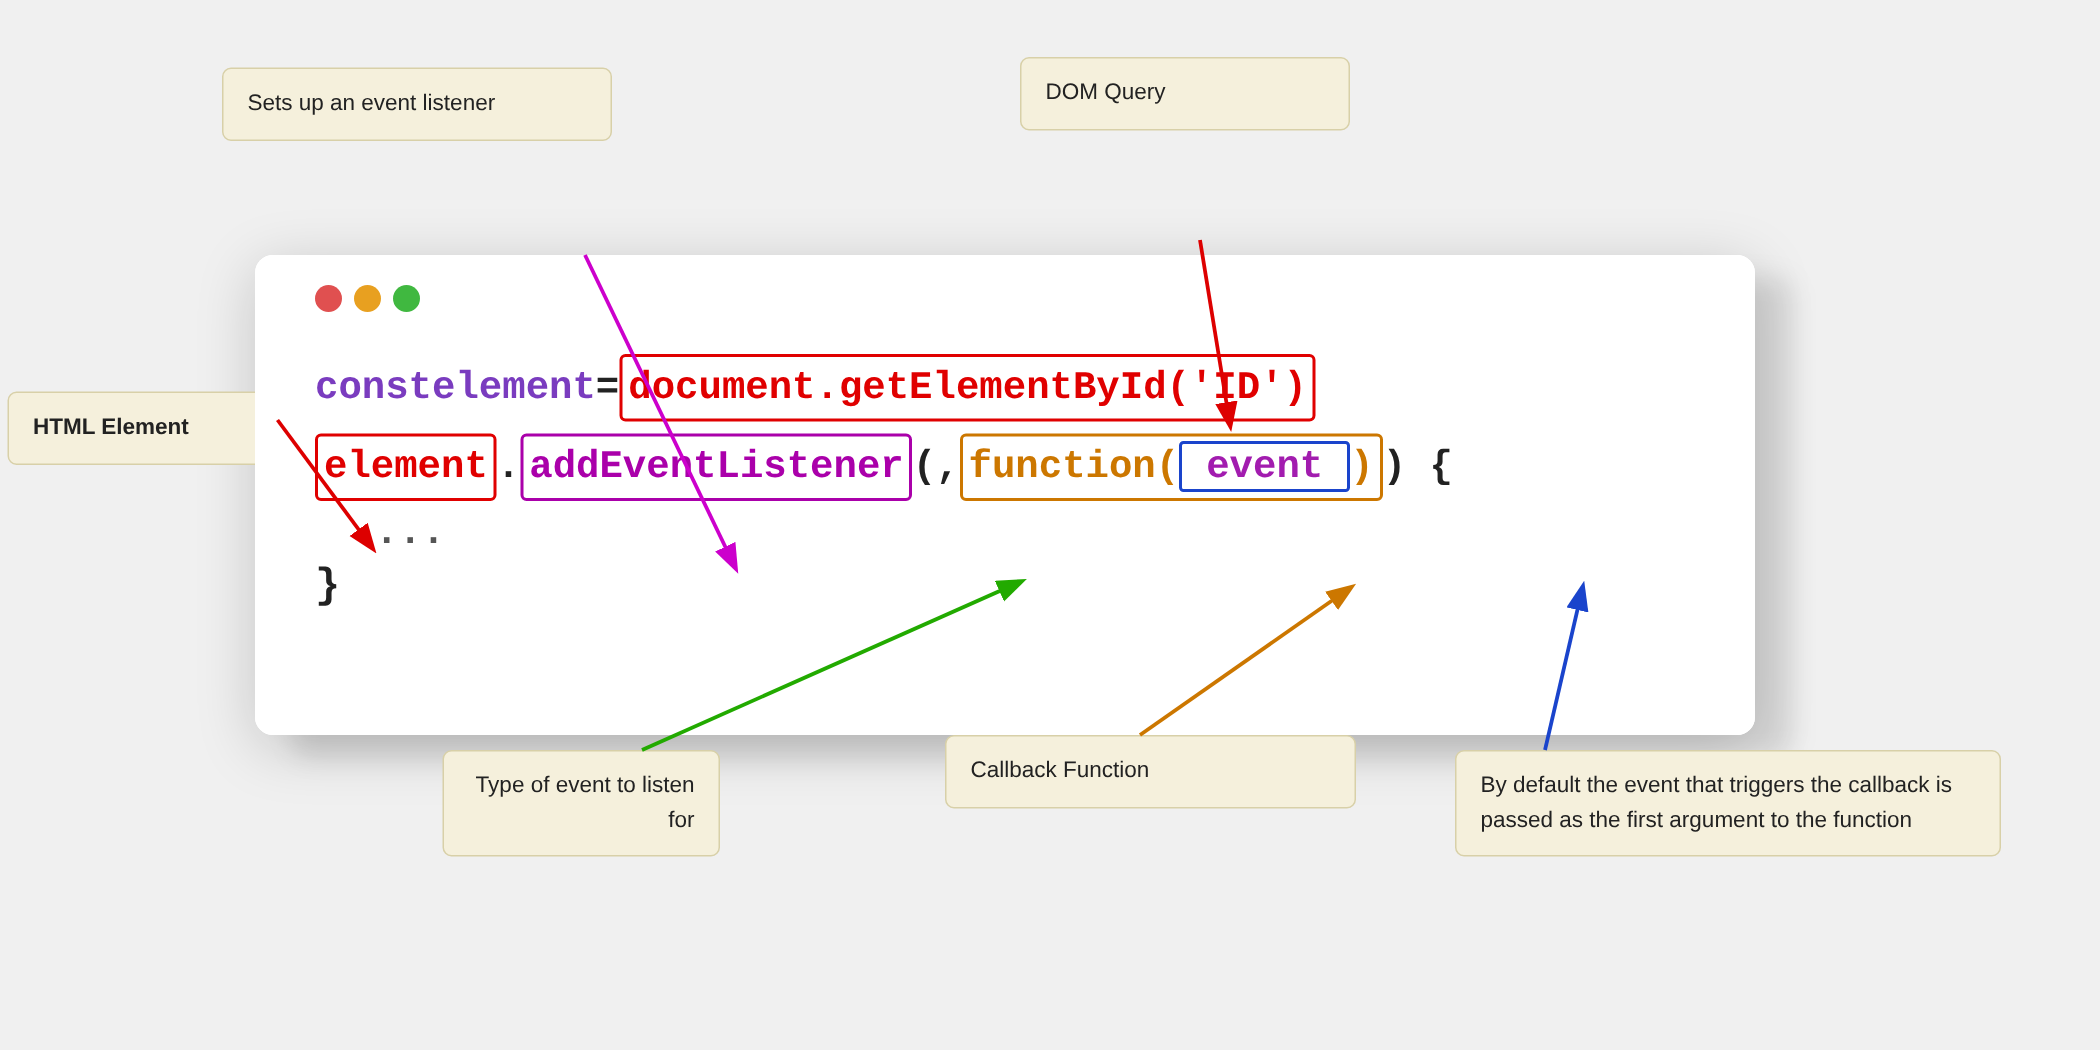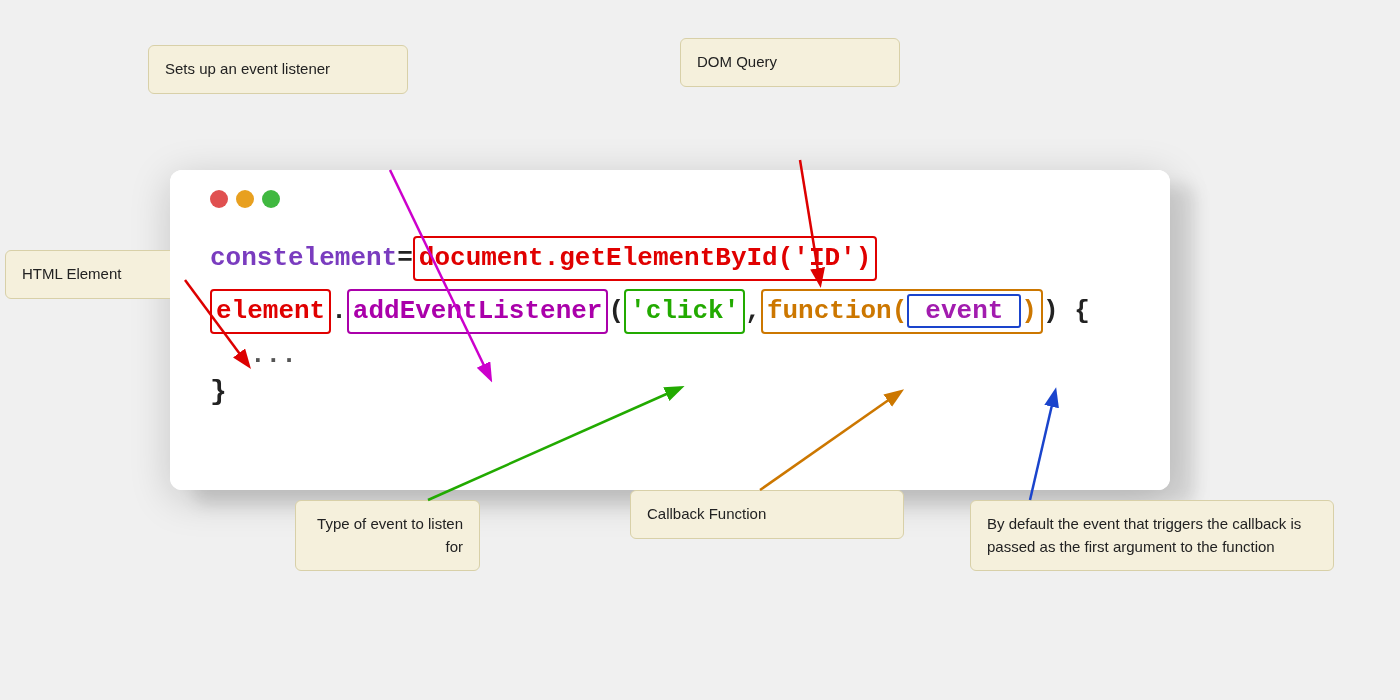--- a/index.html
+++ b/index.html
@@ -181,21 +181,20 @@
         <span class="token-purple">element</span>
         <span class="token-plain"> = </span>
         <span class="outline-red">document.getElementById('ID')</span>
       </div>
 
       <div class="code-line" style="margin-top:8px;">
         <span class="outline-red">element</span>
         <span class="token-plain">.</span>
         <span class="outline-purple">addEventListener</span>
         <span class="token-plain">( </span>
-        <span class="outline-green">'click'</span>
         <span class="token-plain"> , </span>
         <span class="outline-orange">
           <span>function</span><span>(</span><span class="outline-blue-inner">event</span><span>)</span>
         </span>
         <span class="token-plain">) {</span>
       </div>
 
       <div class="dots" style="margin-top:6px;">...</div>
 
       <div style="margin-top:6px; padding-left:0;">
@@ -205,21 +204,21 @@
   </div>
 
   <div class="tooltip-box" style="left: 148px; top: 45px; width: 260px;">
     <span>Sets up an event listener</span>
   </div>
 
   <div class="tooltip-box" style="left: 680px; top: 38px; width: 220px;">
     <span>DOM Query</span>
   </div>
 
-  <div class="tooltip-box" style="left: 5px; top: 250px; width: 180px;">
+  <div class="tooltip-box" style="left: 5px; top: 261px; width: 180px; font-weight: bold;">
     <span>HTML Element</span>
   </div>
 
   <div class="tooltip-box" style="left: 295px; top: 500px; width: 185px; text-align:right;">
     <span>Type of event to
 listen for</span>
   </div>
 
   <div class="tooltip-box" style="left: 630px; top: 490px; width: 274px;">
     <span>Callback Function</span>

